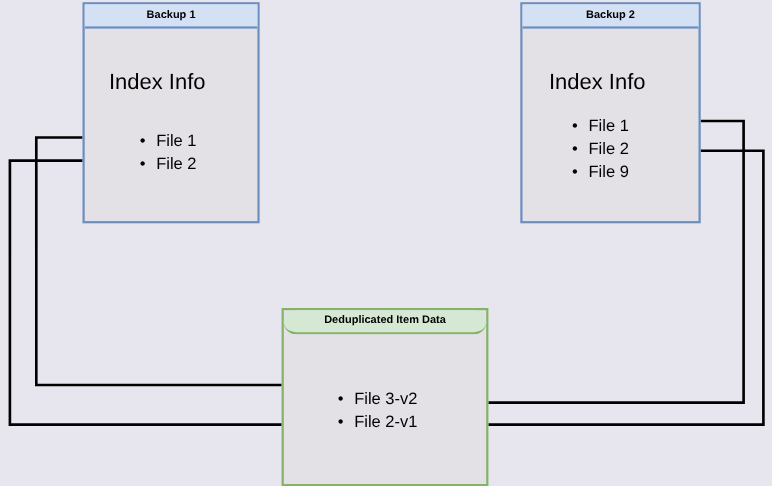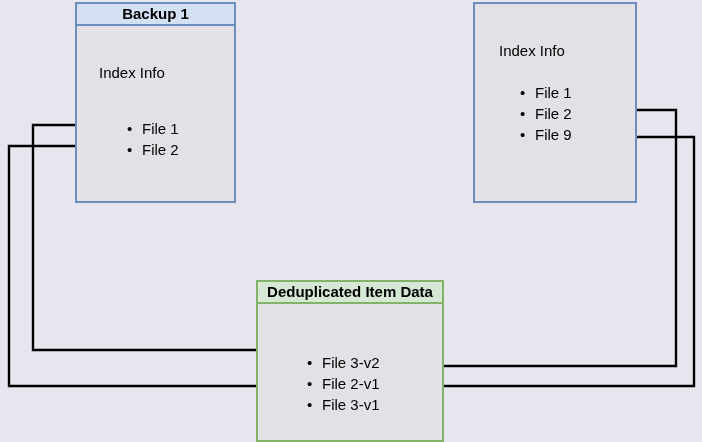--- a/index.html
+++ b/index.html
@@ -34,37 +34,38 @@
     background: #e3e1e6;
   }
   .node.green {
     border-color: #82b366;
   }
   .node-header {
     box-sizing: border-box;
     height: 22px;
     line-height: 20px;
     text-align: center;
-    font-size: 15px;
+    font-size: 10px;
     font-weight: bold;
     color: #000;
     background: #d4e1f5;
     border-bottom: 2px solid #6c8ebf;
   }
   .node.green .node-header {
     background: #d5e8d4;
     border-bottom: 2px solid #82b366;
+    border-radius: 11px;
   }
   .node-body {
     position: relative;
     height: calc(100% - 22px);
   }
   .section-title {
     position: absolute;
-    font-size: 15px;
+    font-size: 20px;
     color: #000;
     white-space: nowrap;
     text-align: center;
   }
   .bullet-list {
     position: absolute;
     margin: 0;
     padding: 0;
     list-style: none;
   }
@@ -111,34 +112,34 @@
     <div class="node-body">
       <div class="section-title" style="left:22px; top:38px;">Index Info</div>
       <ul class="bullet-list" style="left:50px; top:92px;">
         <li>File 1</li>
         <li>File 2</li>
       </ul>
     </div>
   </div>
 
   <div class="node" style="left:473px; top:2px; width:164px; height:201px;">
+    <div class="node-header">Backup 2</div>
     <div class="node-body">
       <div class="section-title" style="left:24px; top:38px;">Index Info</div>
       <ul class="bullet-list" style="left:45px; top:78px;">
         <li>File 1</li>
         <li>File 2</li>
         <li>File 9</li>
       </ul>
     </div>
   </div>
 
   <div class="node green" style="left:256px; top:280px; width:188px; height:162px;">
     <div class="node-header">Deduplicated Item Data</div>
     <div class="node-body">
       <ul class="bullet-list" style="left:49px; top:48px;">
         <li>File 3-v2</li>
         <li>File 2-v1</li>
-        <li>File 3-v1</li>
       </ul>
     </div>
   </div>
 
 </div>
 
 </body></html>

